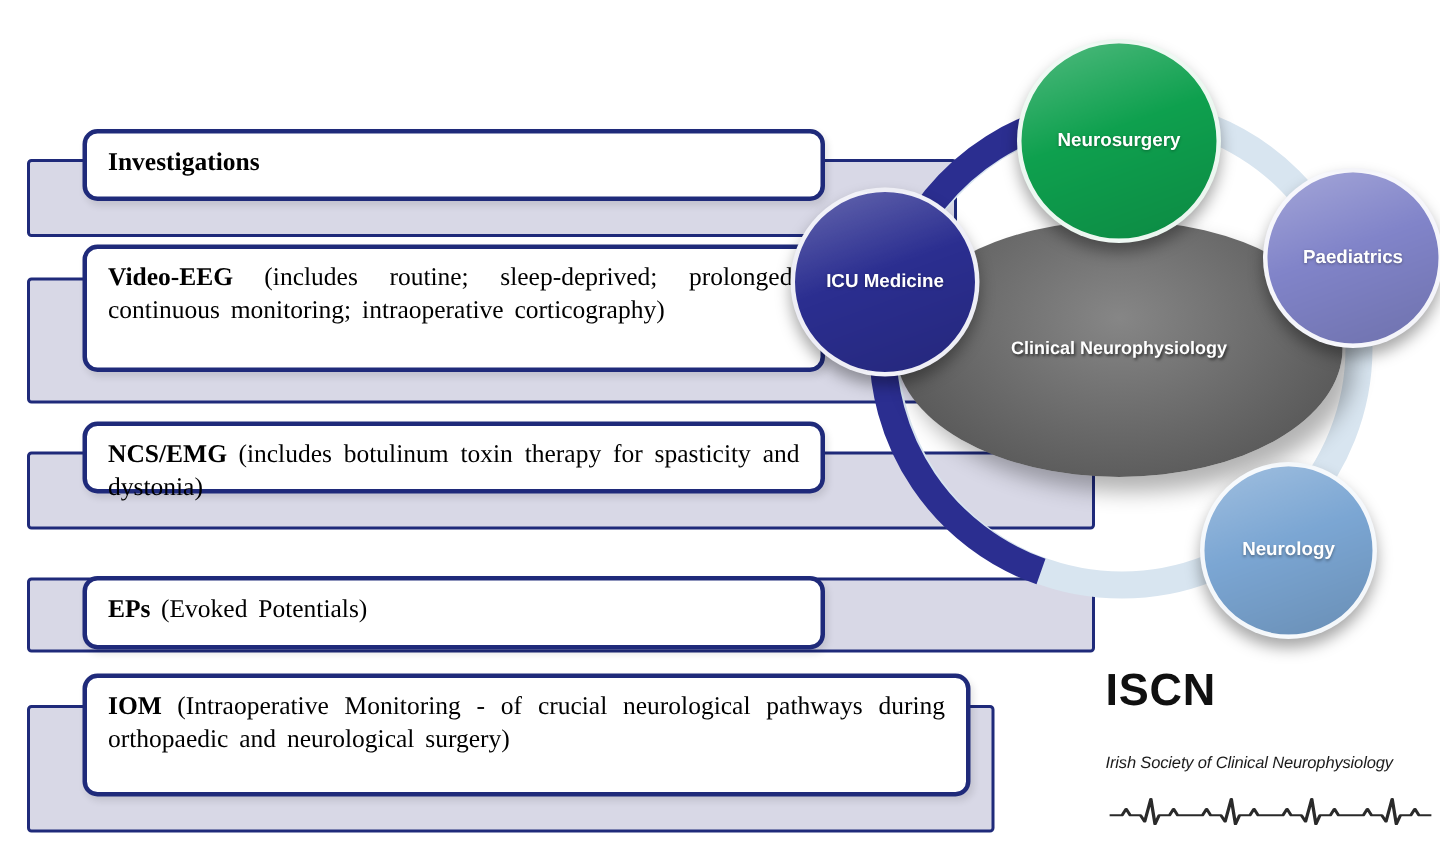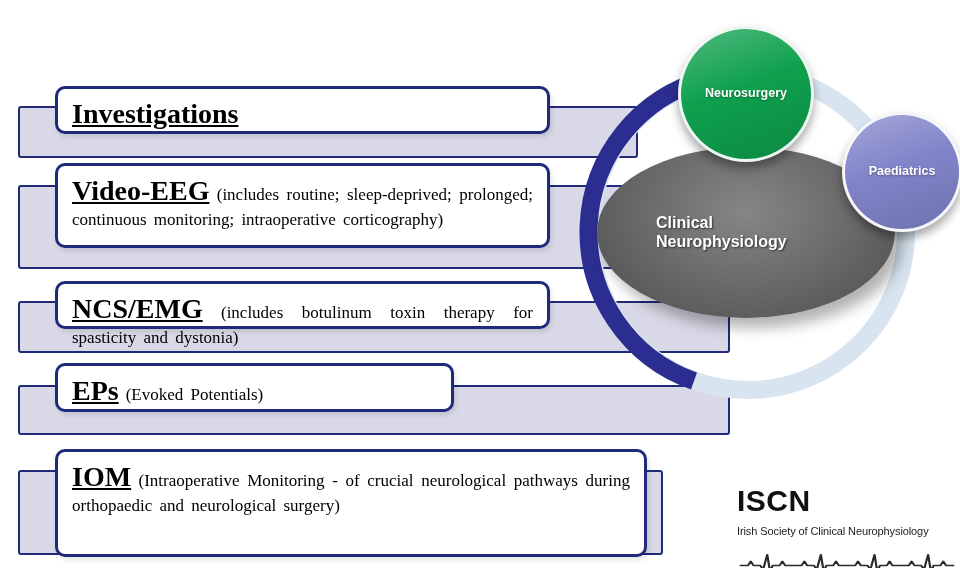--- a/index.html
+++ b/index.html
@@ -6,42 +6,42 @@
   html,body { background:#fff; }
   body { font-family:"Liberation Sans", sans-serif; }
   .slide { position:relative; width:960px; height:568px; background:#ffffff; overflow:hidden; }
 
   
   .bar { position:absolute; background:#d8d8e6; border:2px solid #1f2a7a; border-radius:3px; }
   .box { position:absolute; background:#ffffff; border:3px solid #1f2a7a; border-radius:10px;
          padding:8px 14px; color:#000; font-family:"Liberation Serif", serif; z-index:2;
          box-shadow:2px 3px 5px rgba(0,0,0,0.10); }
   .box p { text-align:justify; word-spacing:3px; line-height:1.24; }
-  .t { font-weight:bold; font-size:28px;text-decoration:underline; }
+  .t { font-weight:bold; font-size:17px; }
   .d { font-size:17px; }
 
   
   .ringsvg { position:absolute; left:0; top:0; width:960px; height:568px; z-index:3; pointer-events:none; }
   .ellipse { position:absolute; left:597px; top:147px; width:298px; height:171px; border-radius:50%;
              background:radial-gradient(ellipse at 50% 38%, #868686, #595959 78%);
              box-shadow:8px 10px 14px rgba(0,0,0,0.30);
              display:flex; align-items:center; justify-content:center; z-index:4; }
-  .ellipse span { color:#fff; font-weight:bold; font-size:16px; line-height:1.15; text-align:left;
+  .ellipse span { color:#fff; font-weight:bold; font-size:12px; line-height:1.15; text-align:center;
                   width:180px; text-shadow:1px 1px 2px rgba(0,0,0,0.6); }
   .node { position:absolute; border-radius:50%; display:flex; align-items:center; justify-content:center;
           text-align:center; color:#fff; font-weight:bold; font-size:12.5px; line-height:1.25;
           border:3px solid rgba(255,255,255,0.92);
           box-shadow:0 6px 10px rgba(0,0,0,0.35);
           background-image:linear-gradient(160deg, rgba(255,255,255,0.28), rgba(255,255,255,0) 45%, rgba(0,0,0,0.14));
           text-shadow:0 1px 2px rgba(0,0,0,0.35); padding:8px; z-index:5; }
 
   
   .logo { position:absolute; left:737px; top:444px; width:222px; z-index:6; color:#101010; }
-  .logo .acr { font-size:30px; font-weight:bold; letter-spacing:0.5px;margin-top:40px; }
-  .logo .nm  { font-size:11px; letter-spacing:-0.1px; white-space:nowrap; margin-top:7px; color:#1c1c1c; }
+  .logo .acr { font-size:30px; font-weight:bold; letter-spacing:0.5px; }
+  .logo .nm  { font-size:11px; letter-spacing:-0.1px; white-space:nowrap; margin-top:25px; color:#1c1c1c;font-style:italic; }
   .logo svg  { display:block; margin-top:5px; }
 </style>
 </head>
 <body>
 
 <div class="slide">
 
   <div>
     <div class="bar" style="left:18px;top:106px;width:620px;height:52px"></div>
     <div class="box" style="left:55px;top:86px;width:495px;height:48px">
@@ -58,28 +58,28 @@
 
   <div>
     <div class="bar" style="left:18px;top:301px;width:712px;height:52px"></div>
     <div class="box" style="left:55px;top:281px;width:495px;height:48px">
       <p><span class="t">NCS/EMG</span> <span class="d">(includes botulinum toxin therapy for spasticity and dystonia)</span></p>
     </div>
   </div>
 
   <div>
     <div class="bar" style="left:18px;top:385px;width:712px;height:50px"></div>
-    <div class="box" style="left:55px;top:363px;width:399px;height:49px">
+    <div class="box" style="left:55px;top:384px;width:495px;height:49px">
       <p><span class="t">EPs</span> <span class="d">(Evoked Potentials)</span></p>
     </div>
   </div>
 
   <div>
     <div class="bar" style="left:18px;top:470px;width:645px;height:85px"></div>
-    <div class="box" style="left:55px;top:449px;width:592px;height:108px">
+    <div class="box" style="left:55px;top:449px;width:592px;height:82px">
       <p><span class="t">IOM</span> <span class="d">(Intraoperative Monitoring - of crucial neurological pathways during orthopaedic and neurological surgery)</span></p>
     </div>
   </div>
 
   <svg class="ringsvg" viewBox="0 0 960 568" aria-hidden="true">
     <circle cx="748" cy="232" r="158" fill="none" stroke="#d8e5f0" stroke-width="18"></circle>
     <path d="M 707 79 A 158 158 0 0 0 694 381" fill="none" stroke="#2b2e90" stroke-width="18"></path>
   </svg>
 
   <div class="ellipse">
@@ -87,22 +87,28 @@
   </div>
 
   <div class="node" style="left: 678px; top: 26px; width: 136px; height: 136px; background-color: rgb(14, 160, 78);">
     <span>Neurosurgery</span>
   </div>
 
   <div class="node" style="left: 842px; top: 112px; width: 120px; height: 120px; background-color: rgb(129, 132, 201);">
     <span>Paediatrics</span>
   </div>
 
+  <div class="node" style="left: 800px; top: 308px; width: 118px; height: 118px; background-color: rgb(123, 166, 211);">
+    <span>Neurology</span>
+  </div>
 
 
+  <div class="node" style="left: 527px; top: 125px; width: 126px; height: 126px; background-color: rgb(43, 46, 144);">
+    <span>ICU Medicine</span>
+  </div>
 
   <div class="logo">
     <div class="acr">ISCN</div>
     <div class="nm">Irish Society of Clinical Neurophysiology</div>
     <svg width="220" height="42" viewBox="0 0 160 50" preserveAspectRatio="none" aria-hidden="true">
       <path d="M2,28 h6 l2,-5 l2,5 h5 l2,5 l3,-18 l2,20 l2,-7 h5 l2,-5 l2,5 h6
                h6 l2,-5 l2,5 h5 l2,5 l3,-18 l2,20 l2,-7 h5 l2,-5 l2,5 h6
                h6 l2,-5 l2,5 h5 l2,5 l3,-18 l2,20 l2,-7 h5 l2,-5 l2,5 h6
                h6 l2,-5 l2,5 h5 l2,5 l3,-18 l2,20 l2,-7 h5 l2,-5 l2,5 h6" fill="none" stroke="#2a2a2a" stroke-width="1.6" stroke-linejoin="round"></path>
     </svg>

